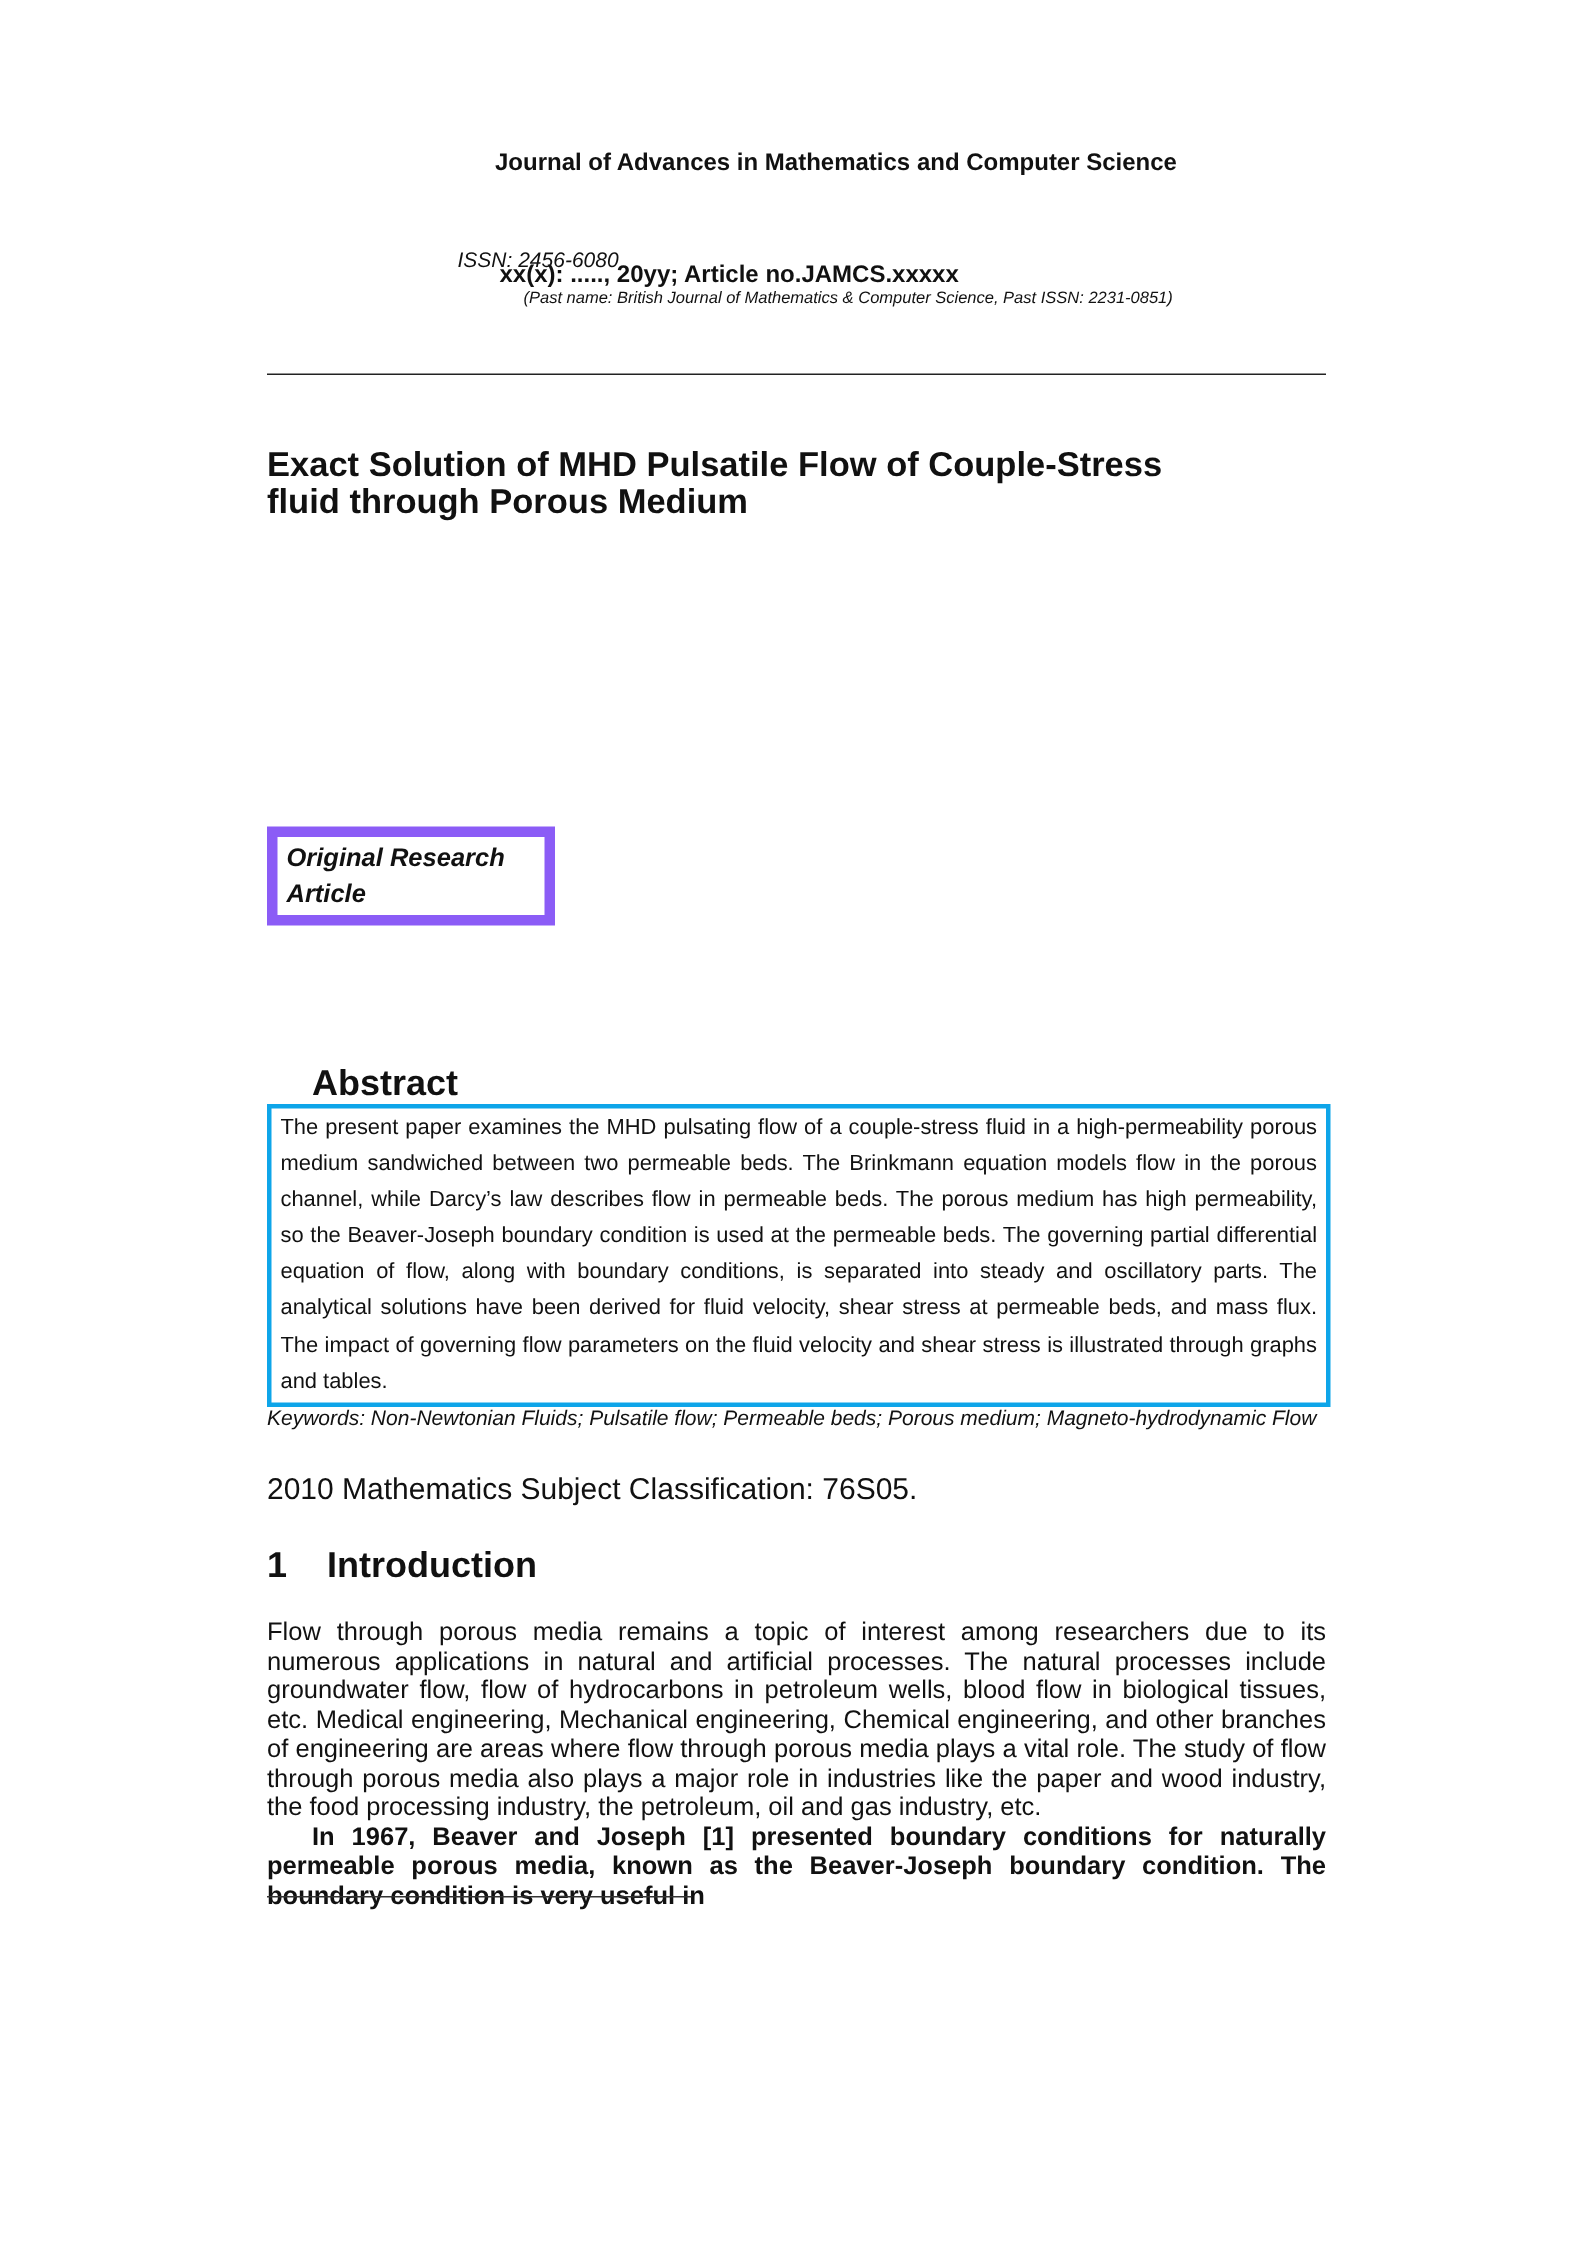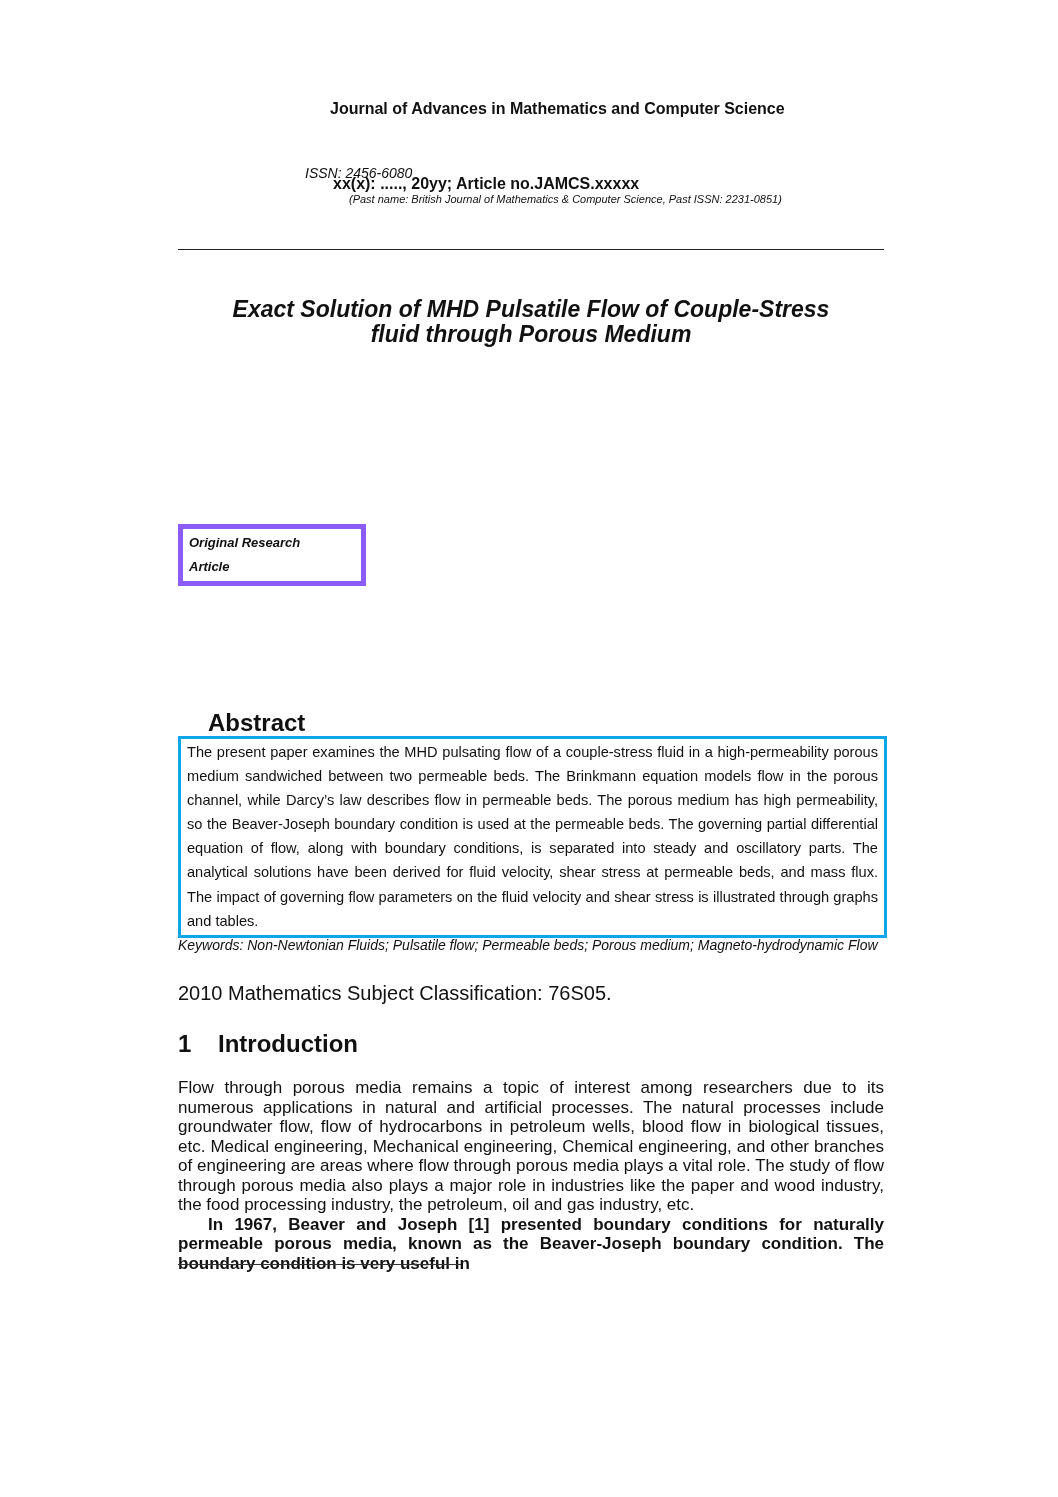--- a/index.html
+++ b/index.html
@@ -40,30 +40,29 @@
     }
     .header-rule {
       left: 178px; top: 249px;
       width: 706px; height: 1px;
       background: #222;
     }
     .paper-title {
       left: 178px; top: 297px;
       width: 706px;
       font-size: 23px; font-weight: bold;
-      text-align: center;
+      text-align: left;
       line-height: 25px;
-      font-style: italic;
     }
     .article-type-box {
-      left: 178px; top: 524px;
+      left: 178px; top: 551px;
       width: 166px;
       padding: 2px 6px 2px 6px;
-      border: 5px solid #8b5cf6;
-      font-size: 13px; font-weight: bold; font-style: italic;
+      border: 7px solid #8b5cf6;
+      font-size: 17px; font-weight: bold; font-style: italic;
       line-height: 24px;
     }
     .abstract-heading {
       left: 208px; top: 689px;
       font-size: 24px; font-weight: bold; margin-top: 20px;
     }
     .abstract-box {
       left: 178px; top: 736px;
       width: 691px;
       padding: 1px 6px 2px 6px;

